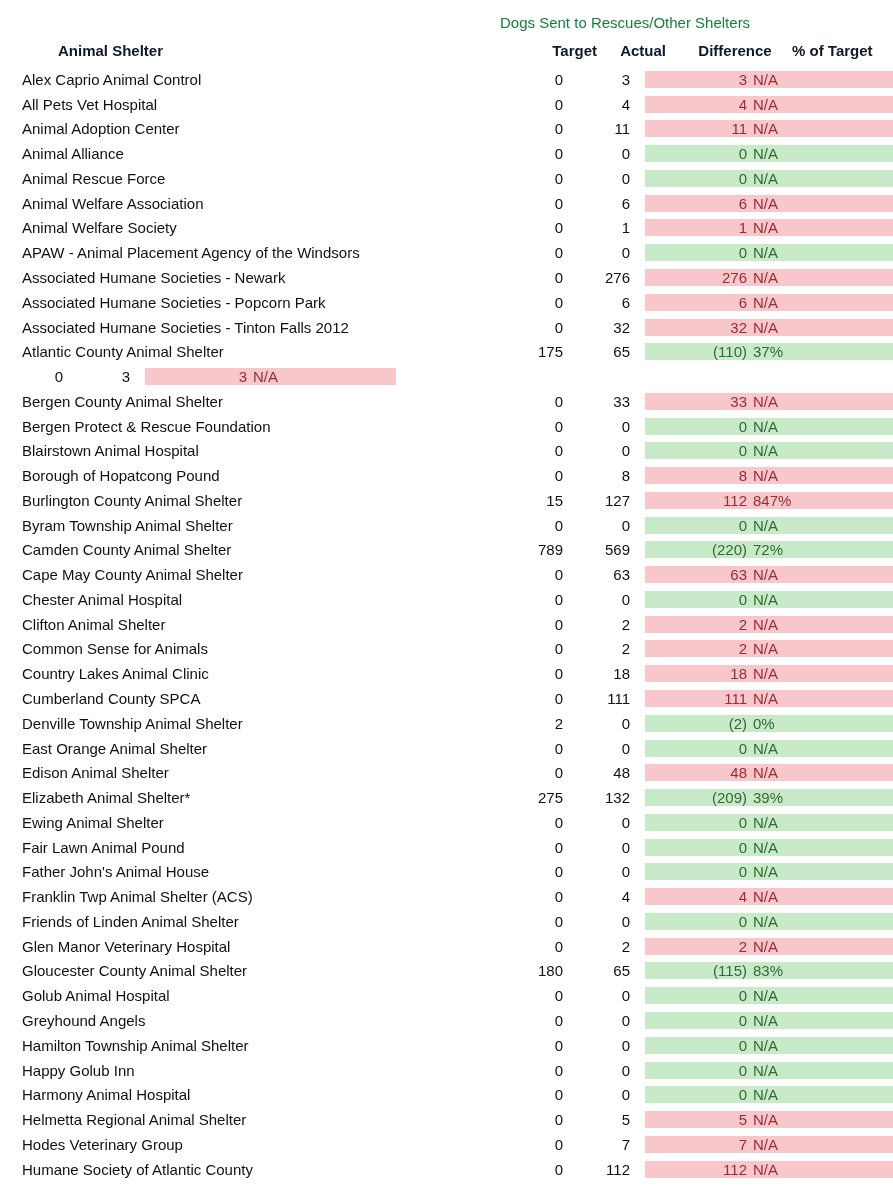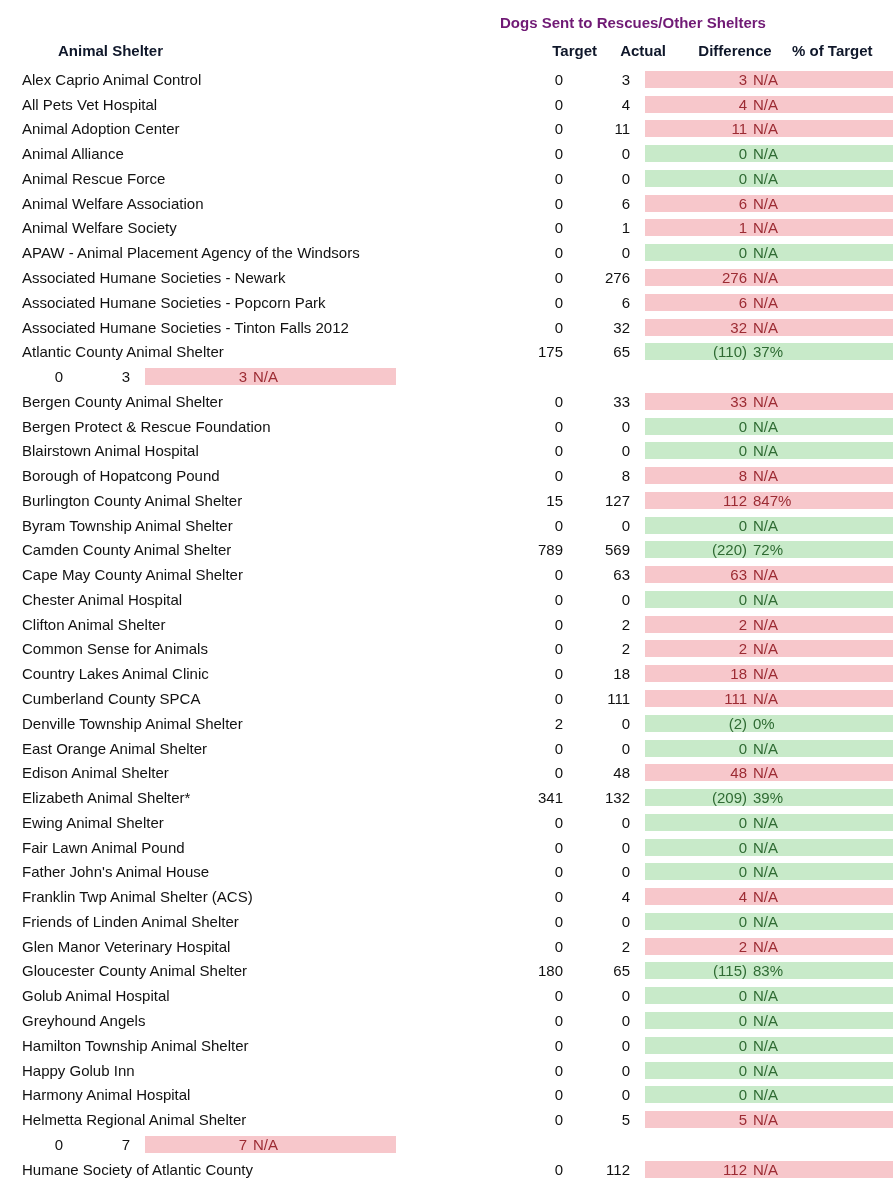--- a/index.html
+++ b/index.html
@@ -4,21 +4,21 @@
 <style>
   html,body{margin:0;padding:0;background:#fff;}
   body{
     width:893px;height:1191px;overflow:hidden;
     font-family:"Liberation Sans",sans-serif;
     font-size:15px;color:#111;
   }
   .sheet{position:relative;width:893px;height:1191px;background:#fff;}
   .title-row{
     position:absolute;left:500px;top:11px;height:24px;line-height:24px;
-    font-weight:bold;color:#701a75;white-space:nowrap;
+    font-weight:normal;color:#15803d;white-space:nowrap;
   }
   .header-row{
     position:absolute;left:0;top:42px;width:888px;height:25px;
     display:flex;align-items:flex-start;font-weight:bold;color:#0f172a;padding-left:44px;
   }
   .rows{position:absolute;left:8px;top:67px;width:888px;}
   .row{display:flex;align-items:center;height:24.78px;}
   .cell{box-sizing:border-box;white-space:nowrap;overflow:hidden;}
   .c-name{width:500px;padding-left:14px;text-align:left;}
   .c-target{width:57px;padding-right:2px;text-align:right;}
@@ -244,21 +244,21 @@
       </div>
       <div class="row bad">
         <div class="cell c-name">Edison Animal Shelter</div>
         <div class="cell c-target">0</div>
         <div class="cell c-actual">48</div>
         <div class="cell c-diff">48</div>
         <div class="cell c-pct">N/A</div>
       </div>
       <div class="row good">
         <div class="cell c-name">Elizabeth Animal Shelter*</div>
-        <div class="cell c-target">341</div>
+        <div class="cell c-target">275</div>
         <div class="cell c-actual">132</div>
         <div class="cell c-diff">(209)</div>
         <div class="cell c-pct">39%</div>
       </div>
       <div class="row good">
         <div class="cell c-name">Ewing Animal Shelter</div>
         <div class="cell c-target">0</div>
         <div class="cell c-actual">0</div>
         <div class="cell c-diff">0</div>
         <div class="cell c-pct">N/A</div>
@@ -341,20 +341,21 @@
         <div class="cell c-pct">N/A</div>
       </div>
       <div class="row bad">
         <div class="cell c-name">Helmetta Regional Animal Shelter</div>
         <div class="cell c-target">0</div>
         <div class="cell c-actual">5</div>
         <div class="cell c-diff">5</div>
         <div class="cell c-pct">N/A</div>
       </div>
       <div class="row bad">
+        <div class="cell c-name">Hodes Veterinary Group</div>
         <div class="cell c-target">0</div>
         <div class="cell c-actual">7</div>
         <div class="cell c-diff">7</div>
         <div class="cell c-pct">N/A</div>
       </div>
       <div class="row bad">
         <div class="cell c-name">Humane Society of Atlantic County</div>
         <div class="cell c-target">0</div>
         <div class="cell c-actual">112</div>
         <div class="cell c-diff">112</div>

